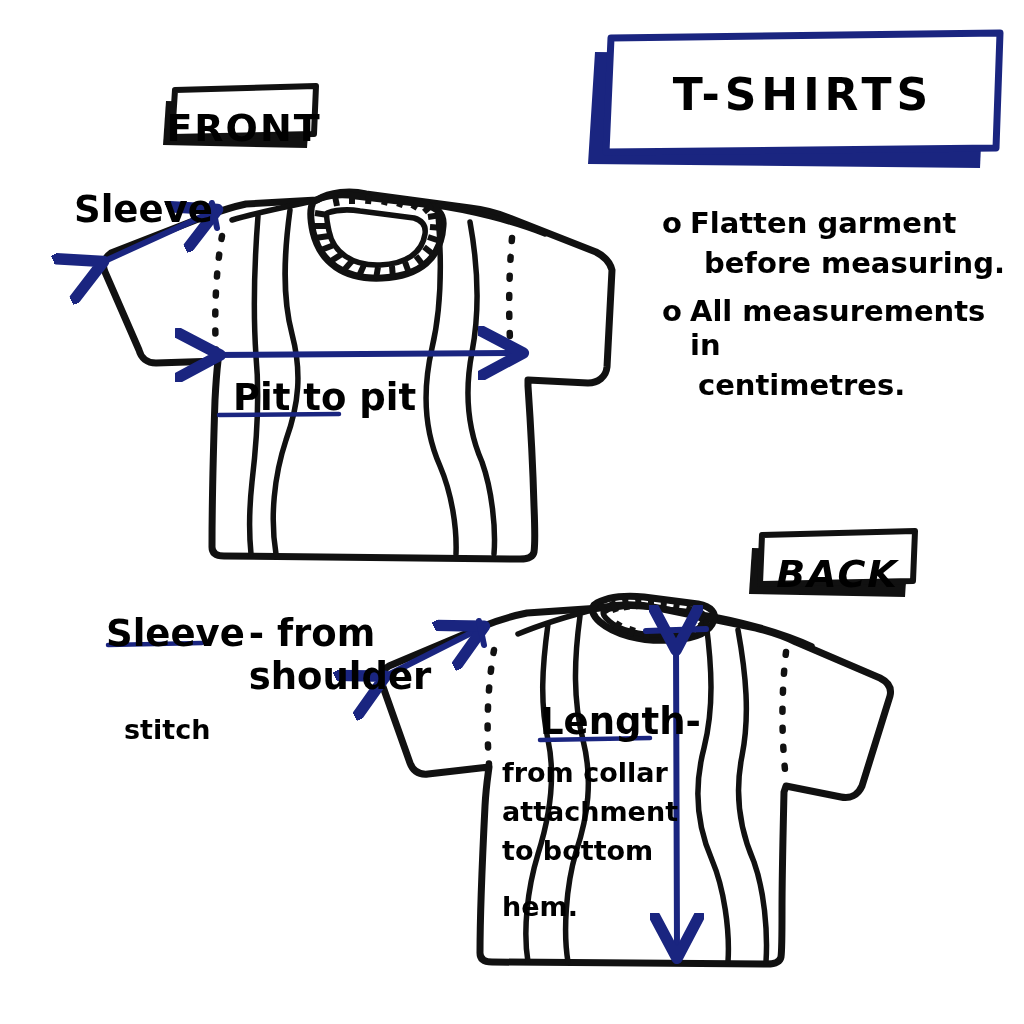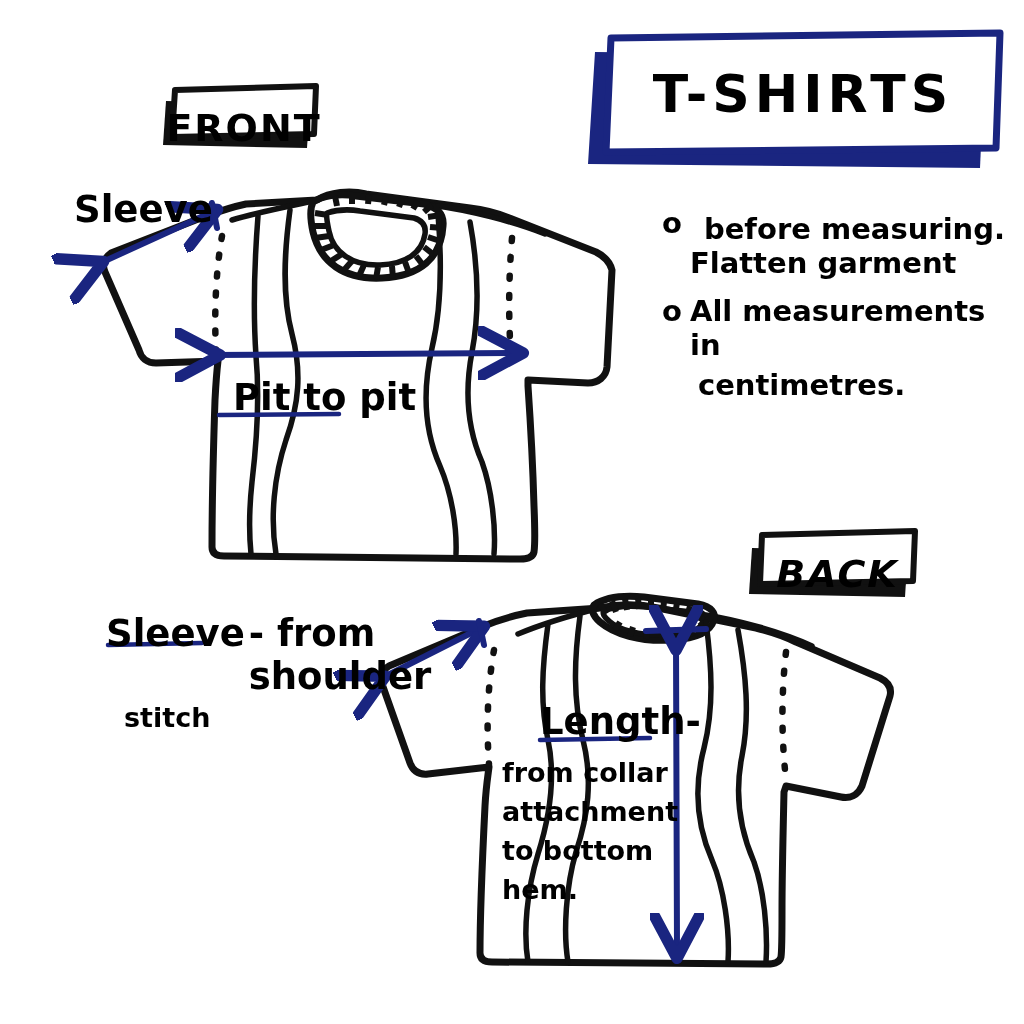--- a/index.html
+++ b/index.html
@@ -84,21 +84,21 @@
     font-family: "DejaVu Sans", sans-serif;
     fill: #1a2580;
     font-weight: 700;
   }
   .hand-black {
     font-family: "DejaVu Sans", sans-serif;
     fill: #111111;
     font-weight: 700;
   }
   .title-text {
-    font-size: 52px;
+    font-size: 44px;
     letter-spacing: 5px;
   }
   .tag-text {
     font-size: 38px;
     letter-spacing: 2px;
     margin-top: 32px;
   }
   .note-text {
     font-size: 29px;
   }
@@ -350,22 +350,22 @@
               display:flex; align-items:center; justify-content:center;
               pointer-events:none;font-style:italic;">
     <span class="hand-black tag-text">BACK</span>
   </div>
 
   <div style="position:absolute; left:662px; top:206px; width:360px;">
 
     <div style="display:flex; gap:8px; margin-bottom:14px;">
       <span class="hand note-text">o</span>
       <div>
+        <div class="hand note-text">Flatten garment</div>
         <div class="hand note-text" style="margin-left:14px; margin-top:6px;">before measuring.</div>
-        <div class="hand note-text">Flatten garment</div>
       </div>
     </div>
 
     <div style="display:flex; gap:8px;">
       <span class="hand note-text">o</span>
       <div>
         <div class="hand note-text">All measurements in</div>
         <div class="hand note-text" style="margin-left:8px; margin-top:6px;">centimetres.</div>
       </div>
     </div>
@@ -377,28 +377,28 @@
 
   <div style="position:absolute; left:233px; top:376px;">
     <span class="hand label-text">Pit to pit</span>
   </div>
 
   <div style="position:absolute; left:106px; top:612px; width:400px;">
     <div style="display:flex; align-items:baseline; gap:4px;">
       <span class="hand label-text">Sleeve</span>
       <span class="hand label-text">- from shoulder</span>
     </div>
-    <div style="margin-left:18px; margin-top:4px;">
+    <div style="margin-left:18px; margin-top:16px;">
       <span class="hand label-text-sm">stitch</span>
     </div>
   </div>
 
   <div style="position:absolute; left:540px; top:700px; width:175px;">
     <div class="hand label-text">Length-</div>
     <div style="margin-top:14px; margin-left:-38px;">
       <div class="hand label-text-sm" style="margin-bottom:8px;">from collar</div>
       <div class="hand label-text-sm" style="margin-bottom:8px;">attachment</div>
-      <div class="hand label-text-sm" style="margin-bottom:8px;">to bottom</div>
+      <div class="hand label-text-sm" style="margin-bottom:25px;">to bottom</div>
       <div class="hand label-text-sm">hem.</div>
     </div>
   </div>
 
 </div>
 
 </body></html>

